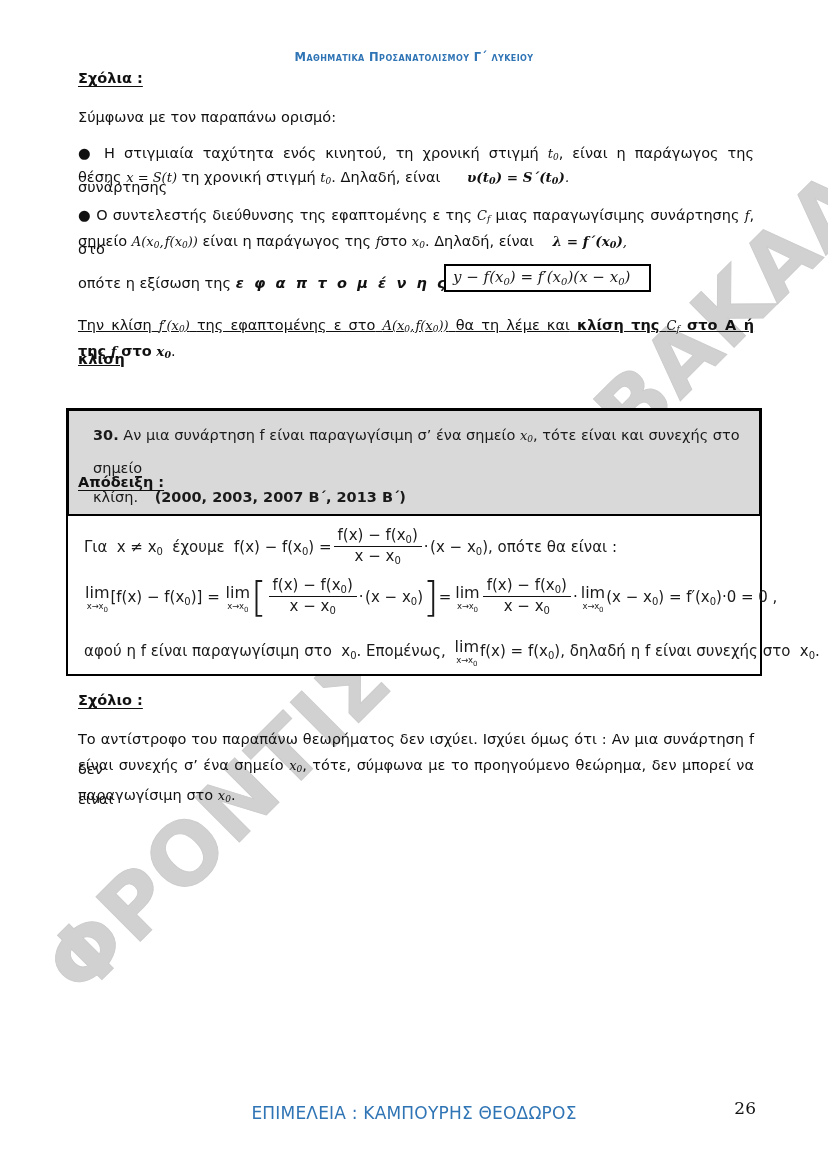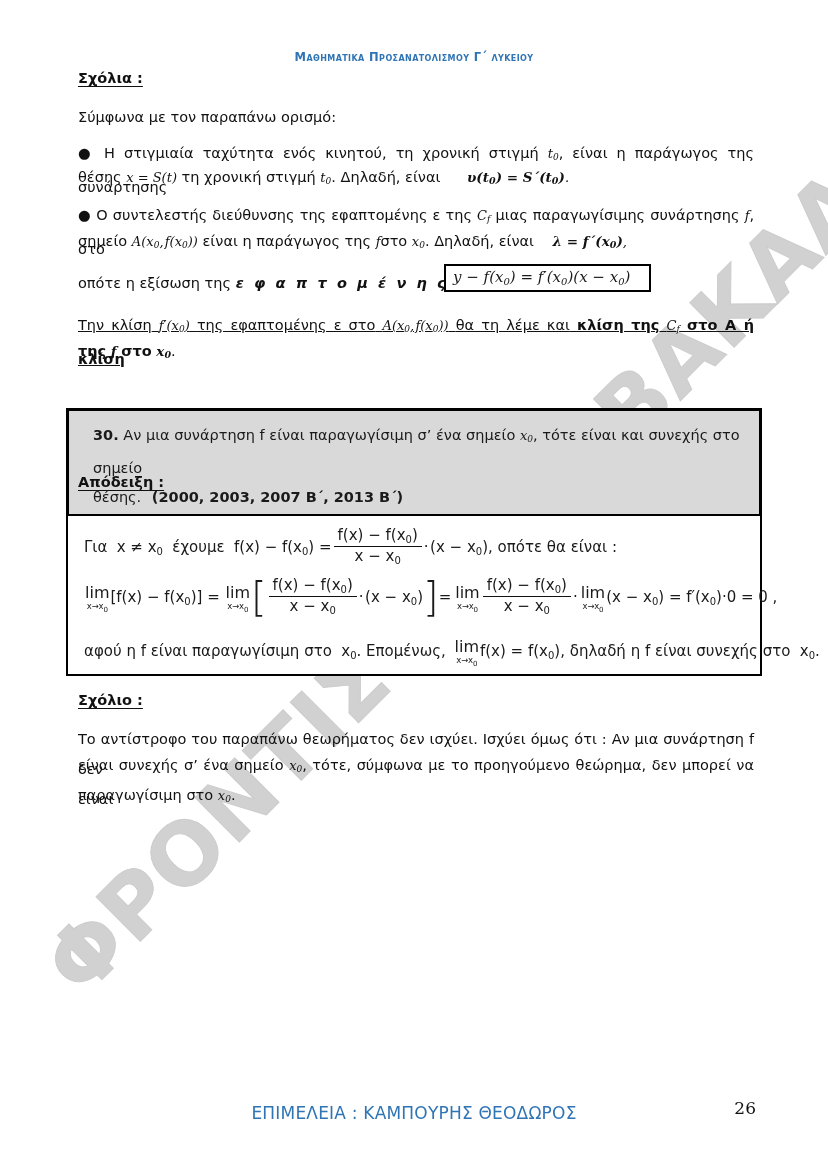--- a/index.html
+++ b/index.html
@@ -305,22 +305,22 @@
       <span class="mb">x<span class="sub">0</span></span><span>.</span>
     </div>
 
     <div class="thmbox">
       <div>
         <span class="bold">30.</span>
         <span>Αν μια συνάρτηση f είναι παραγωγίσιμη σ’ ένα σημείο</span>
         <span class="mi">x<span class="sub">0</span></span><span>, τότε είναι και συνεχής στο σημείο</span>
       </div>
       <div>
-        <span>θέσης.</span>
-        <span class="bold" style="margin-left:6px;">(2000, 2003, 2007 Β΄, 2013 Β΄)</span>
+        <span>κλίση.</span>
+        <span class="bold" style="margin-left:12px;">(2000, 2003, 2007 Β΄, 2013 Β΄)</span>
       </div>
     </div>
 
     <div class="sec-title" style="left:78px; top:474px;">Απόδειξη  :</div>
 
     <div class="proofbox">
 
       <div class="pline" style="left:16px; top:12px;">
         <span class="sm">Για</span>
         <span class="sm">&nbsp;x&nbsp;≠&nbsp;x<span class="sub">0</span>&nbsp;</span>

